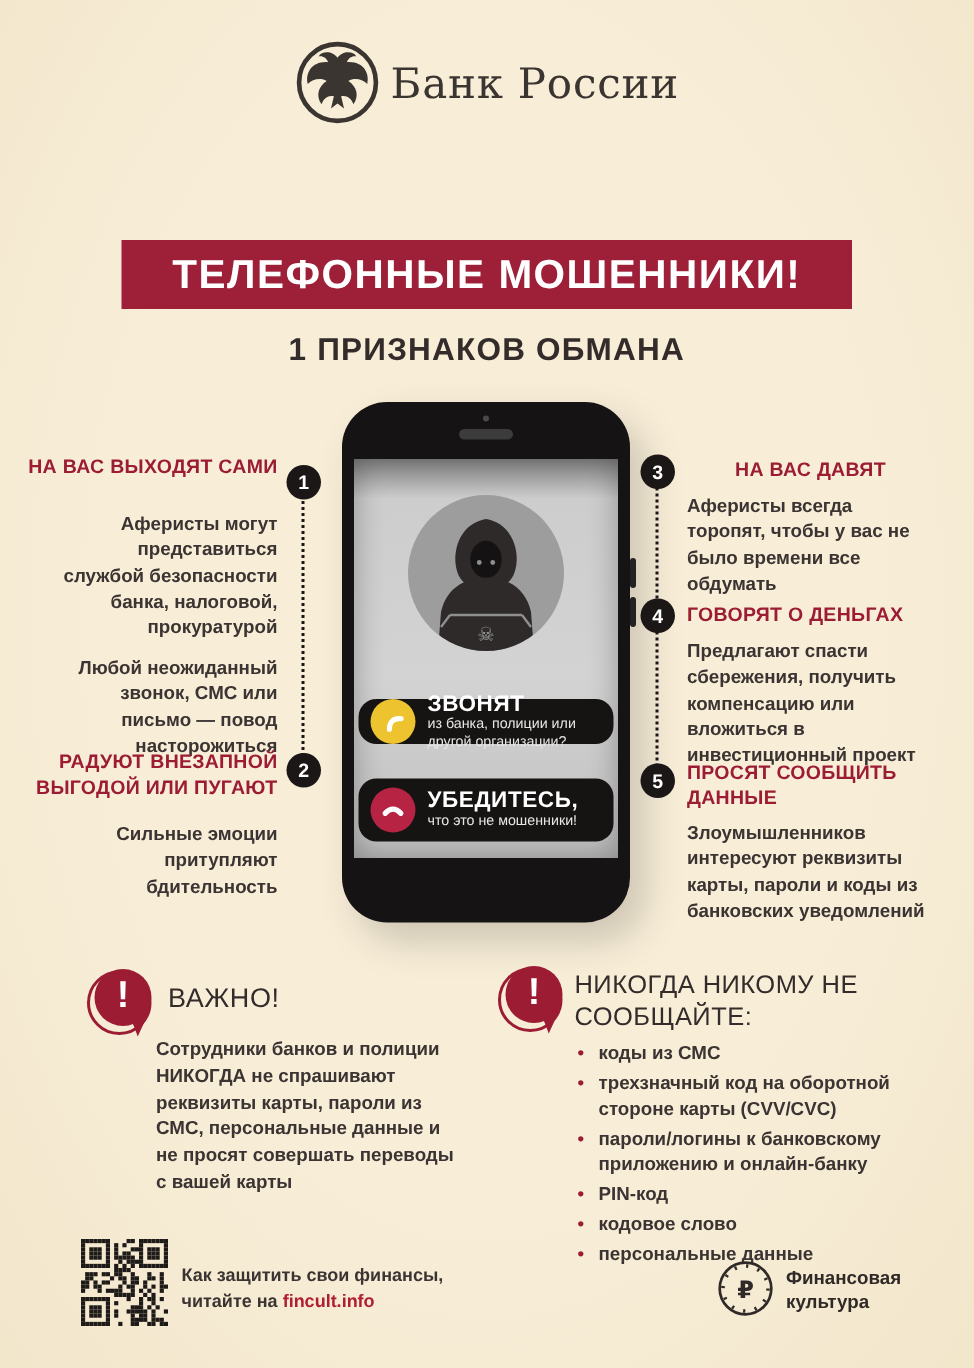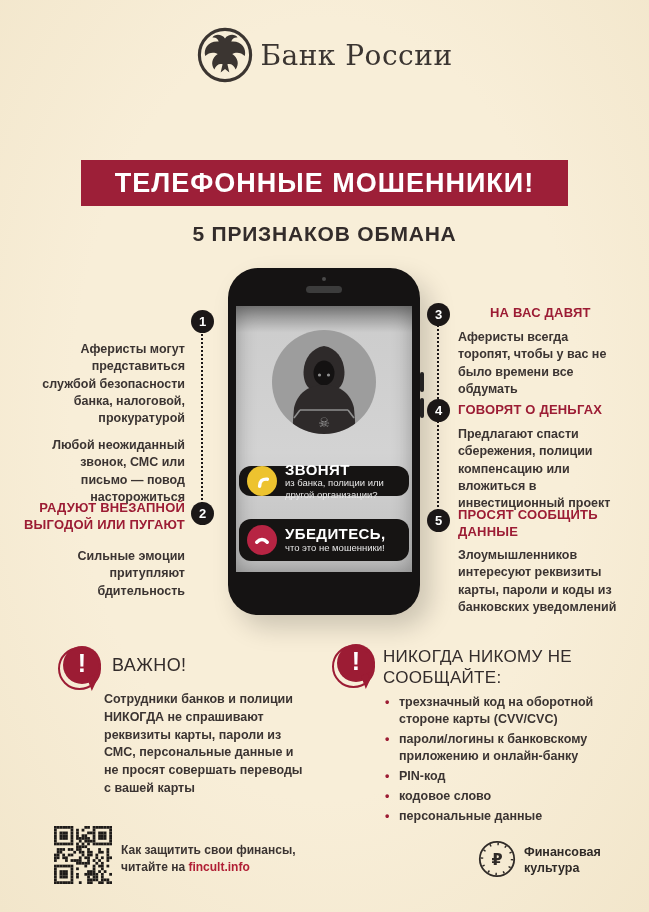--- a/index.html
+++ b/index.html
@@ -71,40 +71,41 @@
 
   <div class="logo">
     <svg width="58" height="58" viewBox="0 0 60 60">
       <circle cx="30" cy="30" r="26.5" fill="none" stroke="#3b3531" stroke-width="3.2"></circle>
       <path fill="#3b3531" d="M30 13 C27 8 19 8 17 12 C20 11.5 22.5 13 23.5 16 C13 15 7.5 23 9.5 31 C13 27.5 18.5 26.5 22.5 29 C16.5 33 15 39.5 19 45 C20.5 40.5 24 38.5 27.5 39.5 L25.5 48 L30 44.5 L34.5 48 L32.5 39.5 C36 38.5 39.5 40.5 41 45 C45 39.5 43.5 33 37.5 29 C41.5 26.5 47 27.5 50.5 31 C52.5 23 47 15 36.5 16 C37.5 13 40 11.5 43 12 C41 8 33 8 30 13 Z"></path>
     </svg>
     <span class="bank-name">Банк России</span>
   </div>
 
   <div class="banner-line banner-2">ТЕЛЕФОННЫЕ МОШЕННИКИ!</div>
-  <div class="subtitle">5 ПРИЗНАКОВ ОБМАНА</div>
-
+  <div class="subtitle">1 ПРИЗНАКОВ ОБМАНА</div>
+
+  <div class="sign-title col-left" style="top:303px;">НА ВАС ВЫХОДЯТ САМИ</div>
   <div class="sign-para col-left para" style="top:341px;">Аферисты могут представиться службой безопасности банка, налоговой, прокуратурой</div>
   <div class="sign-para col-left para" style="top:437px;">Любой неожиданный звонок, СМС или письмо — повод насторожиться</div>
   <div class="sign-title col-left" style="top:500px;">РАДУЮТ ВНЕЗАПНОЙ ВЫГОДОЙ ИЛИ ПУГАЮТ</div>
   <div class="sign-para col-left para" style="top:548px;">Сильные эмоции притупляют бдительность</div>
 
   <div class="dotted dot-left"></div>
   <div class="num-circle" style="left:191px;top:310px;">1</div>
   <div class="num-circle" style="left:191px;top:502px;">2</div>
 
   <div class="dotted dot-right"></div>
   <div class="num-circle" style="left:427px;top:303px;">3</div>
   <div class="num-circle" style="left:427px;top:399px;">4</div>
   <div class="num-circle" style="left:427px;top:509px;">5</div>
 
   <div class="sign-title col-right" style="top:305px;padding-left:32px;">НА ВАС ДАВЯТ</div>
   <div class="sign-para col-right" style="top:329px;width:150px;">Аферисты всегда торопят, чтобы у вас не было времени все обдумать</div>
   <div class="sign-title col-right" style="top:402px;">ГОВОРЯТ О ДЕНЬГАХ</div>
-  <div class="sign-para col-right" style="top:426px;">Предлагают спасти сбережения, полиции компенсацию или вложиться в инвестиционный проект</div>
+  <div class="sign-para col-right" style="top:426px;">Предлагают спасти сбережения, получить компенсацию или вложиться в инвестиционный проект</div>
   <div class="sign-title col-right" style="top:507px;width:150px;">ПРОСЯТ СООБЩИТЬ ДАННЫЕ</div>
   <div class="sign-para col-right" style="top:547px;">Злоумышленников интересуют реквизиты карты, пароли и коды из банковских уведомлений</div>
 
   <div class="phone">
     <div class="camera-dot"></div>
     <div class="speaker"></div>
     <div class="side-btn b1"></div>
     <div class="side-btn b2"></div>
     <div class="phone-screen">
       <svg class="avatar" viewBox="0 0 104 104">
@@ -155,20 +156,21 @@
       <span>!</span>
     </div>
   <div class="block-title important-title">ВАЖНО!</div>
   <div class="important-body">Сотрудники банков и полиции НИКОГДА не спрашивают реквизиты карты, пароли из СМС, персональные данные и не просят совершать переводы с вашей карты</div>
 
   <div class="excl" style="left:337px;top:644px;">
       <span>!</span>
     </div>
   <div class="block-title never-title">НИКОГДА НИКОМУ НЕ СООБЩАЙТЕ:</div>
   <ul class="never-list">
+    <li>коды из СМС</li>
     <li>трехзначный код на оборотной стороне карты (CVV/CVC)</li>
     <li>пароли/логины к банковскому приложению и онлайн-банку</li>
     <li>PIN-код</li>
     <li>кодовое слово</li>
     <li>персональные данные</li>
   </ul>
 
   <svg class="qr" id="qr-svg" viewBox="0 0 21 21">
       <rect x="0" y="0" width="1" height="1" fill="#1d1a18"></rect>
       <rect x="1" y="0" width="1" height="1" fill="#1d1a18"></rect>

